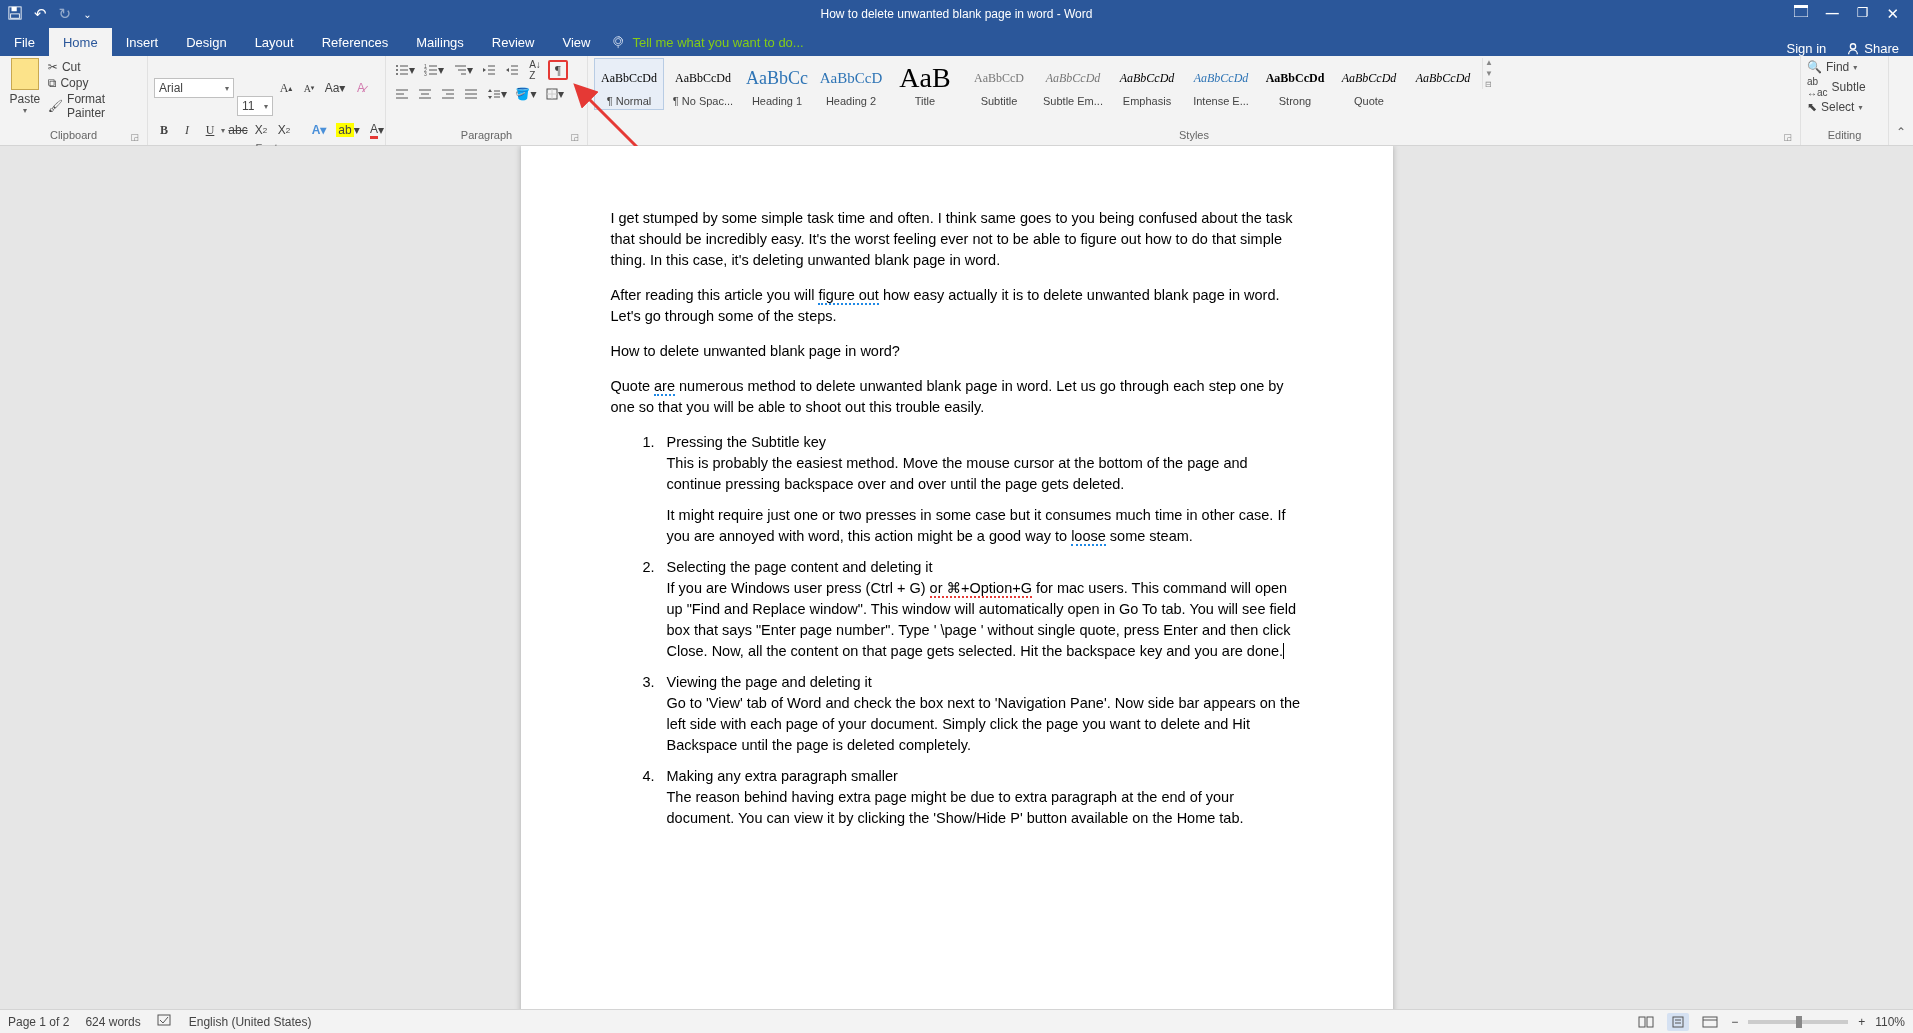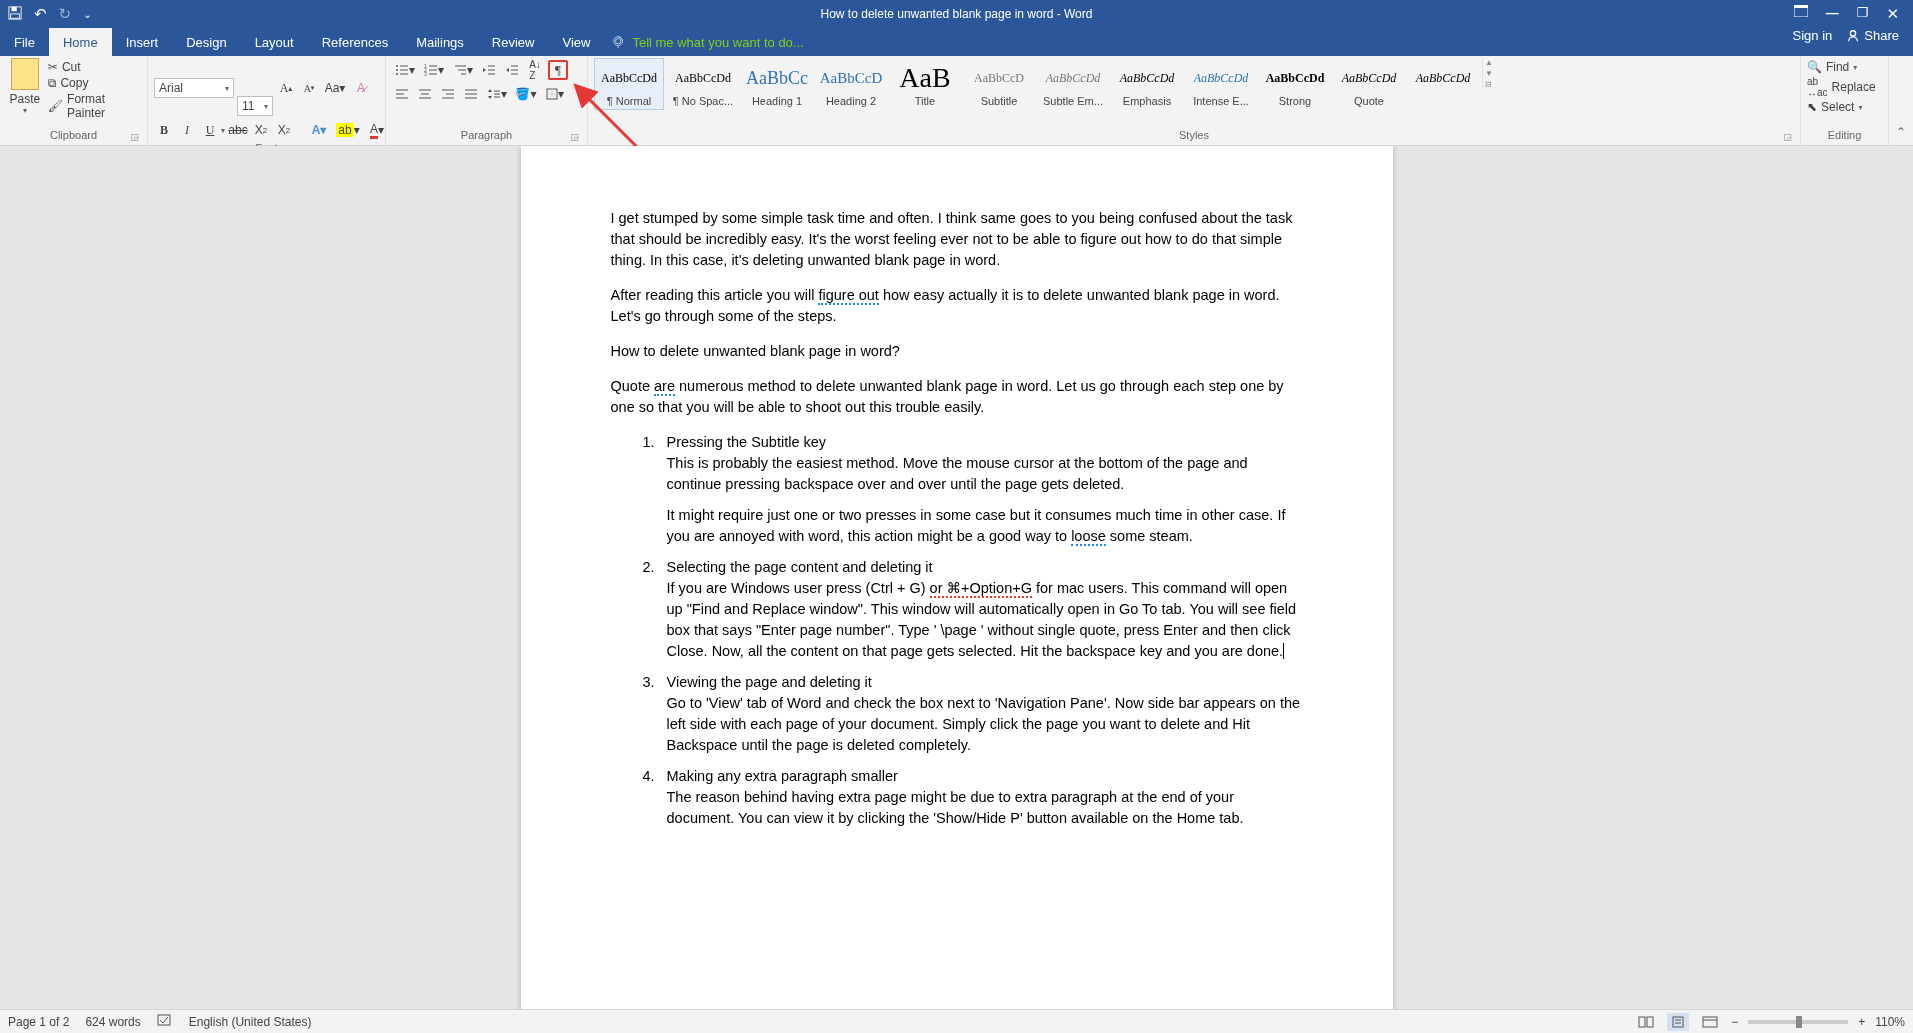--- a/index.html
+++ b/index.html
@@ -13,21 +13,21 @@
 .titlebar .winctrl { margin-left: auto; display: flex; gap: 18px; padding-right: 14px; font-size: 13px; }
 .titlebar .winctrl span { cursor: pointer; }
 
 
 .menutabs { background: #2b579a; height: 28px; display: flex; align-items: stretch; color: #fff; font-size: 13px; }
 .menutabs .tab { padding: 0 14px; display: flex; align-items: center; cursor: pointer; }
 .menutabs .tab.file { background: #2b579a; }
 .menutabs .tab.active { background: #f3f3f3; color: #2b579a; }
 .menutabs .tellme { flex: 1; display: flex; align-items: center; color: #84cc16; padding-left: 8px; }
 .menutabs .tellme svg { margin-right: 6px; }
-.menutabs .right { display: flex; align-items: flex-start; gap: 14px; padding-right: 14px; }
+.menutabs .right { display: flex; align-items: flex-end; gap: 20px; padding-right: 14px; }
 
 
 .ribbon { background: #f3f3f3; height: 90px; display: flex; border-bottom: 1px solid #d4d4d4; font-size: 12px; color: #444; }
 .group { border-right: 1px solid #e1e1e1; display: flex; flex-direction: column; padding: 2px 6px 0; }
 .group .content { flex: 1; display: flex; align-items: flex-start; gap: 4px; }
 .group .label { text-align: center; font-size: 11px; color: #666; padding: 2px 0 4px; position: relative; }
 .group .label .launcher { position: absolute; right: 2px; bottom: 3px; font-size: 9px; color: #888; cursor: pointer; }
 
 .paste-big { display: flex; flex-direction: column; align-items: center; width: 40px; cursor: pointer; }
 .paste-big .icon { width: 28px; height: 32px; background: #fce38a; border: 1px solid #c8a850; margin-bottom: 2px; }
@@ -360,21 +360,21 @@
   <div class="group" style="width:88px">
     <div class="content">
       <div class="editing-col">
         <div>
             <span>🔍</span>
             <span>Find</span> 
             <span style="font-size:8px;color:#666">▾</span>
           </div>
         <div>
             <span style="font-size:10px">ab<br>↔ac</span>
-            <span>Replace</span>
+            <span>Subtle</span>
           </div>
         <div>
             <span>⬉</span>
             <span>Select</span> 
             <span style="font-size:8px;color:#666">▾</span>
           </div>
       </div>
     </div>
     <div class="label"><span>Editing</span></div>
   </div>

